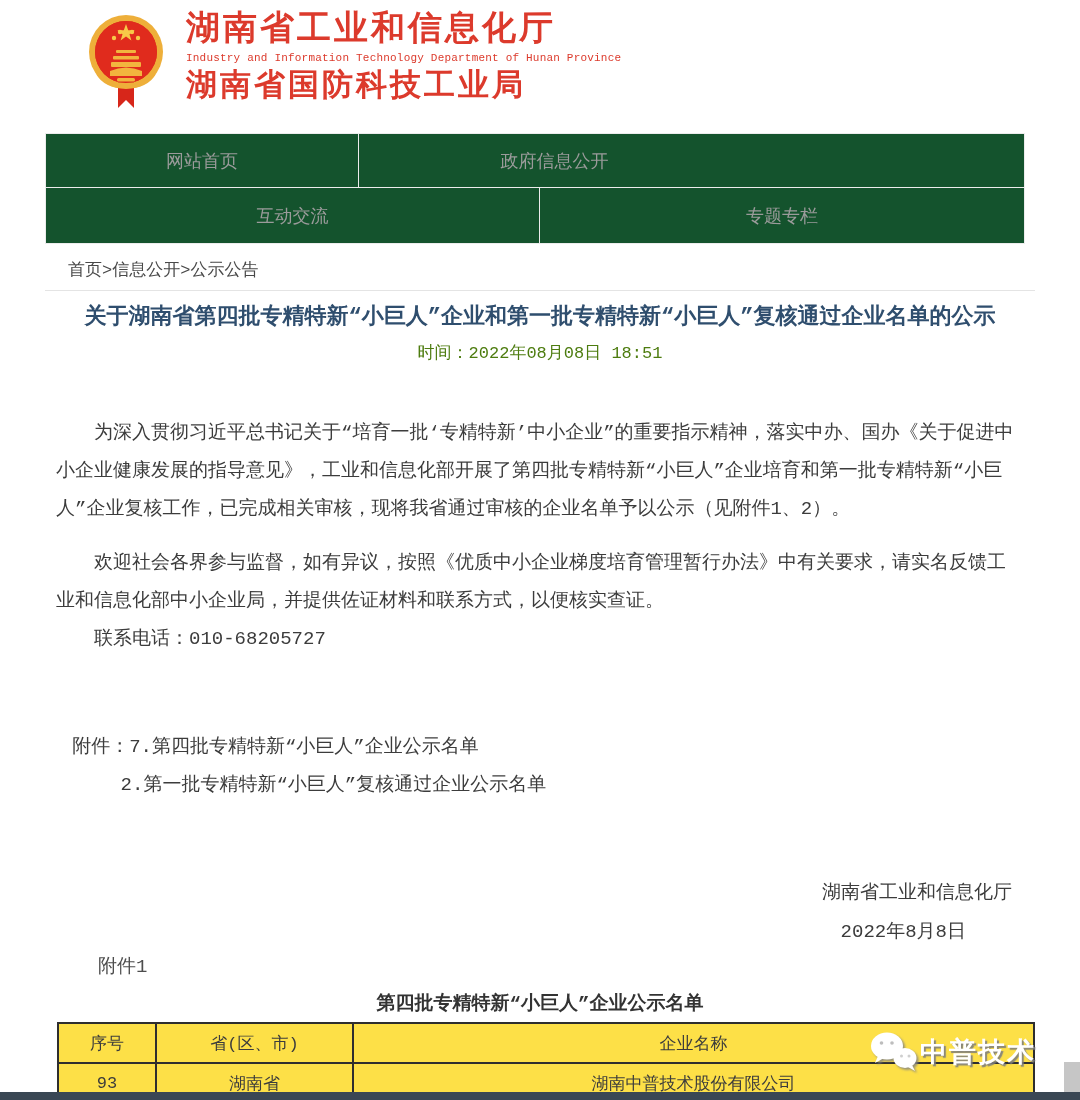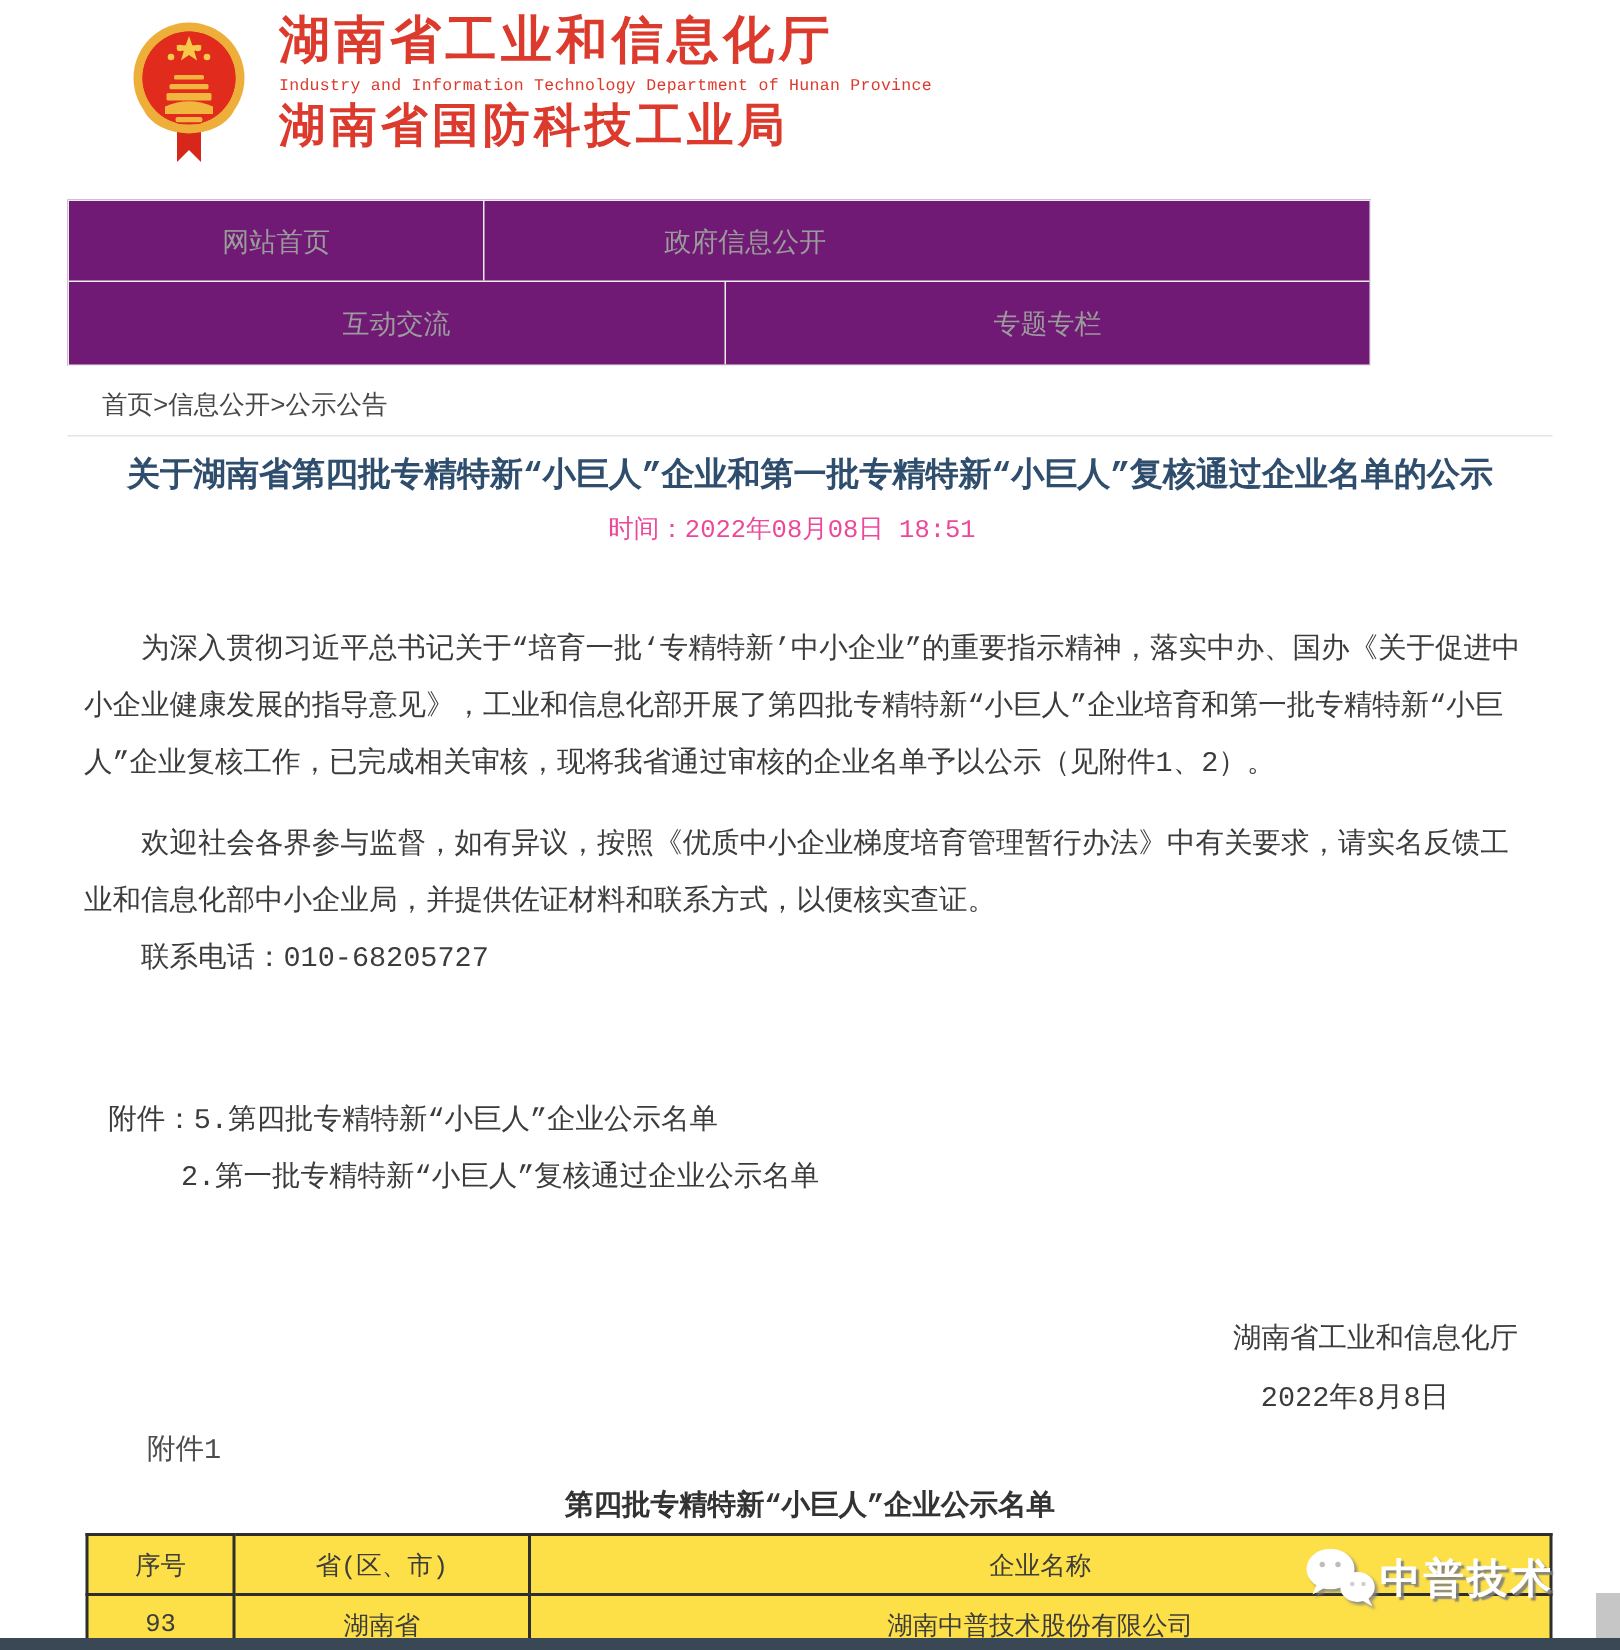--- a/index.html
+++ b/index.html
@@ -11,37 +11,37 @@
     color:#3c3c3c;
   }
   
   .site-header { position:absolute; left:0; top:0; width:1080px; height:130px; background:#fff; }
   .emblem { position:absolute; left:88px; top:12px; width:76px; height:100px; }
   .org-block { position:absolute; left:186px; top:13px; line-height:1; }
   .org-cn1 { font-size:34px; font-weight:bold; color:#dc3a2c; letter-spacing:3px; }
   .org-en  { font-size:11px; color:#dc3a2c; margin-top:6px; letter-spacing:0.2px; }
   .org-cn2 { font-size:31px; font-weight:bold; color:#dc3a2c; letter-spacing:3px; margin-top:7px; }
   
-  .nav { position:absolute; left:45px; top:133px; width:869px; border:1px solid #ececec; background:#701a75; }
+  .nav { position:absolute; left:45px; top:133px; width:980px; border:1px solid #ececec; background:#14532d; }
   .nav-row { display:grid; }
   .nav-row1 { grid-template-columns:32% 40% 28%; height:53px; }
   .nav-row2 { grid-template-columns:50.5% 49.5%; height:56px; border-top:1px solid #ececec; }
   .nav-cell {
     display:flex; align-items:center; justify-content:center;
     font-size:18px; color:#9b9b9b; border-right:1px solid #ececec; cursor:pointer;
   }
   .nav-cell:last-child { border-right:none; }
   
   .breadcrumb { position:absolute; left:68px; top:258px; font-size:17px; color:#484848; }
   .h-divider { position:absolute; left:45px; top:290px; width:990px; height:1px; background:#e4e4e4; }
   .article-title {
     position:absolute; left:40px; top:301px; width:1000px; text-align:center;
     font-size:22px; font-weight:bold; color:#2f4e6e;
   }
-  .article-time { position:absolute; left:33px; top:341px; width:990px; text-align:center; font-size:17px; color:#ec4899; }
+  .article-time { position:absolute; left:45px; top:341px; width:990px; text-align:center; font-size:17px; color:#4d7c0f; }
   
   .article-body { position:absolute; left:56px; top:414px; width:958px; font-size:19px; line-height:38px; color:#3c3c3c; }
   .article-body p { text-indent:2em; margin:0; }
   .article-body p + p { margin-top:16px; }
   .plain-line { text-indent:2em; }
   .attachments { position:absolute; left:56px; top:728px; width:958px; font-size:19px; line-height:38px; color:#3c3c3c; }
   .att-line1 { padding-left:0.85em; }
   .att-line2 { padding-left:3.4em; }
   .signature-block { position:absolute; left:56px; top:874px; width:958px; font-size:19px; line-height:39px; color:#3c3c3c; text-align:right; }
   .signature-name { padding-right:2px; }
@@ -117,21 +117,21 @@
   <div class="article-title">关于湖南省第四批专精特新“小巨人”企业和第一批专精特新“小巨人”复核通过企业名单的公示</div>
   <div class="article-time">时间：2022年08月08日 18:51</div>
 
   <div class="article-body">
     <p>为深入贯彻习近平总书记关于“培育一批‘专精特新’中小企业”的重要指示精神，落实中办、国办《关于促进中小企业健康发展的指导意见》，工业和信息化部开展了第四批专精特新“小巨人”企业培育和第一批专精特新“小巨人”企业复核工作，已完成相关审核，现将我省通过审核的企业名单予以公示（见附件1、2）。</p>
     <p>欢迎社会各界参与监督，如有异议，按照《优质中小企业梯度培育管理暂行办法》中有关要求，请实名反馈工业和信息化部中小企业局，并提供佐证材料和联系方式，以便核实查证。</p>
     <div class="plain-line">联系电话：010-68205727</div>
   </div>
 
   <div class="attachments">
-    <div class="att-line1">附件：5.第四批专精特新“小巨人”企业公示名单</div>
+    <div class="att-line1">附件：7.第四批专精特新“小巨人”企业公示名单</div>
     <div class="att-line2">2.第一批专精特新“小巨人”复核通过企业公示名单</div>
   </div>
 
   <div class="signature-block">
     <div class="signature-name">湖南省工业和信息化厅</div>
     <div class="signature-date">2022年8月8日</div>
   </div>
 
   <div class="attachment-label">附件1</div>
   <div class="table-title">第四批专精特新“小巨人”企业公示名单</div>

